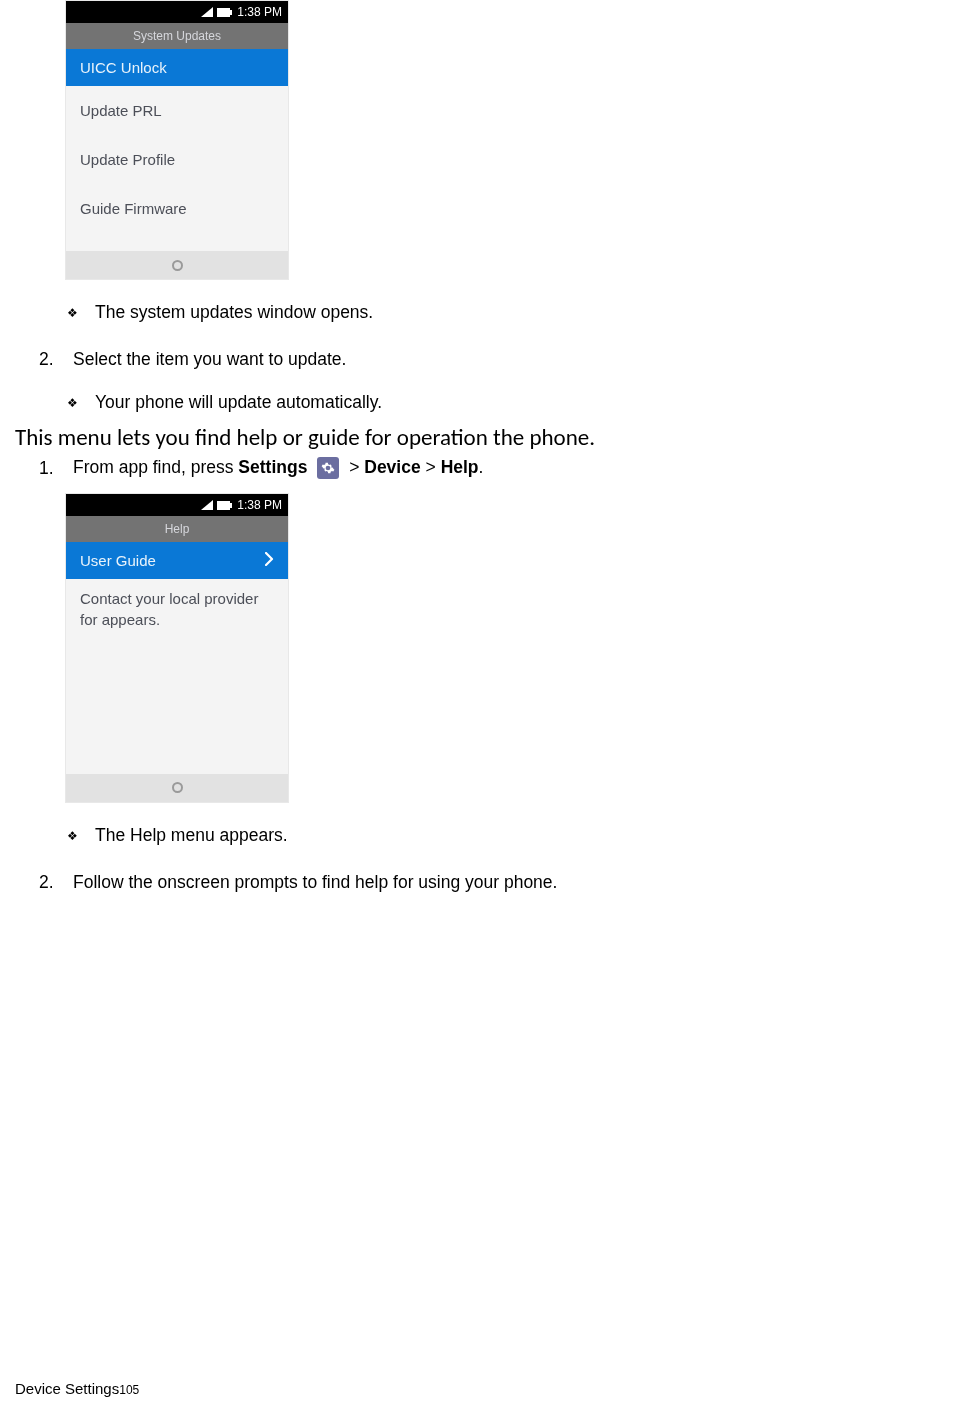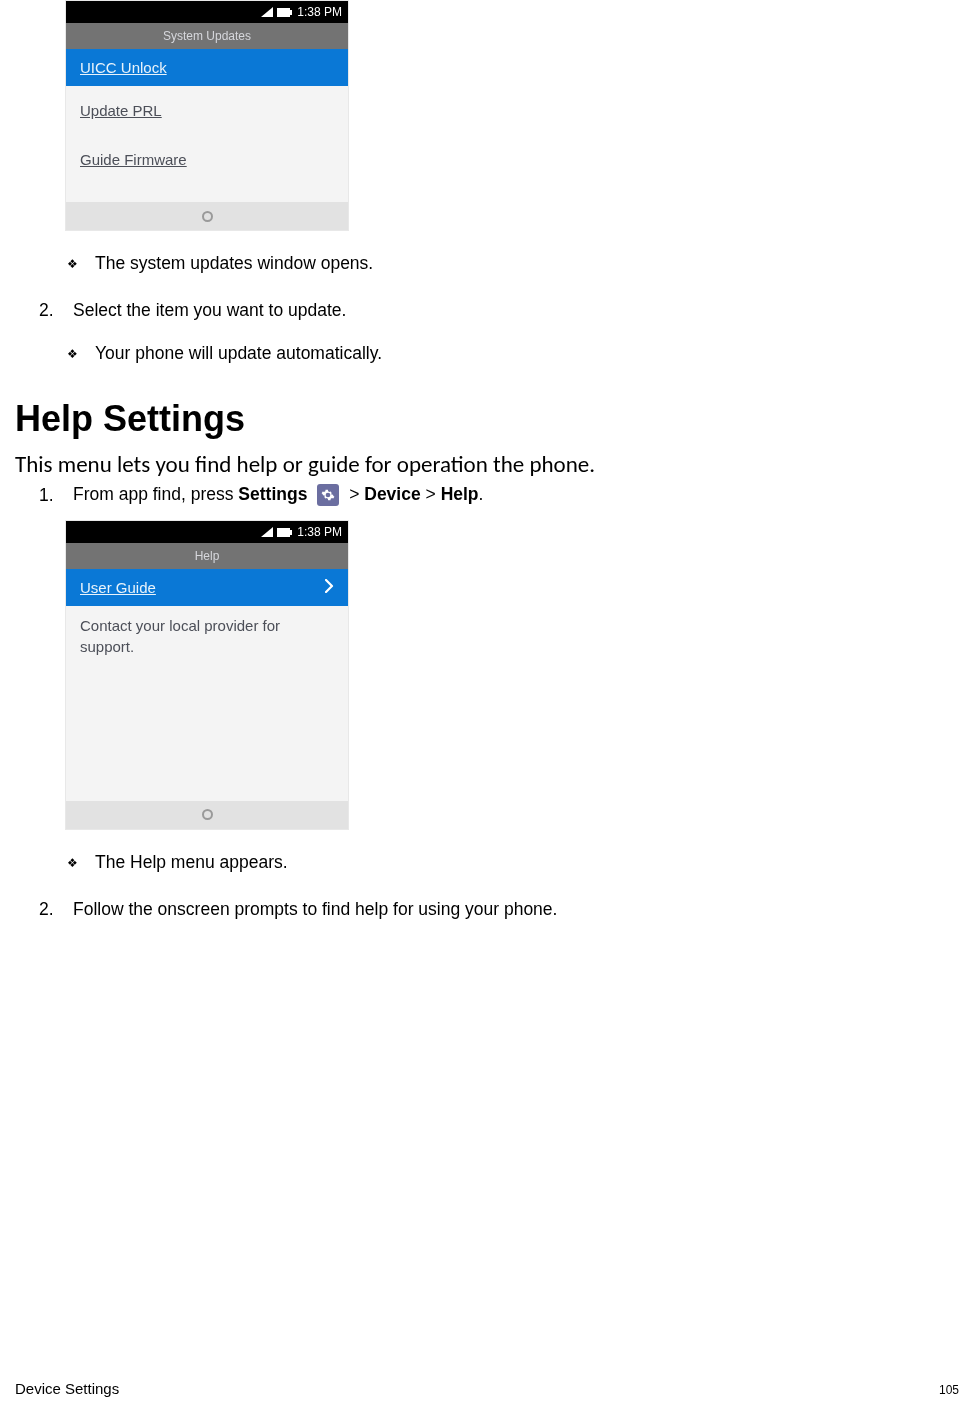--- a/index.html
+++ b/index.html
@@ -12,21 +12,21 @@
     height: 1425px;
     position: relative;
     color: #000;
   }
   .page {
     padding: 0 15px;
   }
   
   .phone {
     margin-left: 50px;
-    width: 284px;
+    width: 224px;
     background: #f4f4f4;
     border: 1px solid #e8e8e8;
   }
   .phone-statusbar {
     height: 22px;
     background: #000;
     color: #fff;
     display: flex;
     justify-content: flex-end;
     align-items: center;
@@ -47,21 +47,20 @@
   .phone-item {
     color: #4c4f58;
     padding: 16px 14px;
     font-size: 15px;
     font-family: "Segoe UI", Arial, sans-serif;
     font-weight: 400;
     background: #f4f4f4;
     display: flex;
     justify-content: space-between;
     align-items: center;
-    text-decoration: underline;
   }
   .phone-item.selected {
     background: #0a78d6;
     color: #e9f3fb;
     padding: 10px 14px;
   }
   .phone-item .chev {
     color: #fff;
     font-weight: bold;
   }
@@ -134,21 +133,21 @@
     vertical-align: middle;
   }
   .gear-icon svg { width:14px; height:14px; }
   .b { font-weight: bold; text-align: right; }
   .footer {
     position: absolute;
     bottom: 28px;
     left: 15px;
     right: 15px;
     display: flex;
-    justify-content: space-between;
+    justify-content: flex-start;
     font-size: 15px;
     font-family: Arial, sans-serif;
     color: #000;
   }
   .footer .pg { font-size: 12px; padding-top:3px;}
   
   .sb-icon { display:inline-flex; align-items:center; }
 </style>
 </head>
 <body>
@@ -171,20 +170,23 @@
       <span class="sb-time">1:38 PM</span>
     </div>
     <div class="phone-header">System Updates</div>
     <div class="phone-item selected">
       <span>UICC Unlock</span>
     </div>
     <div class="phone-item">
       <span>Update PRL</span>
     </div>
     <div class="phone-item">
+      <span>Update Profile</span>
+    </div>
+    <div class="phone-item">
       <span>Guide Firmware</span>
     </div>
     <div class="phone-blank-sm"></div>
     <div class="phone-navbar">
       <span class="navcircle"></span>
     </div>
   </div>
 
   <div class="bullet-line">
     <span class="bullet-mark">❖</span>
@@ -194,21 +196,20 @@
   <div class="num-line">
     <span class="num-mark">2.</span>
     <span>Select the item you want to update.</span>
   </div>
 
   <div class="bullet-line">
     <span class="bullet-mark">❖</span>
     <span>Your phone will update automatically.</span>
   </div>
 
-  <div class="heading">Help Settings</div>
 
   <div class="intro">This menu lets you find help or guide for operation the phone.</div>
 
   <div class="step1">
     <span class="num-mark">1.</span>
     <span>
       <span>From app find, press </span><span class="b">Settings</span>
       <span class="gear-icon">
         <svg viewBox="0 0 24 24">
             <path fill="#fff" d="M12 8a4 4 0 1 0 0 8 4 4 0 0 0 0-8zm9 4a7 7 0 0 1-.1 1.2l2.1 1.6-2 3.4-2.4-1a7.3 7.3 0 0 1-2 1.2l-.4 2.6h-4l-.4-2.6a7.3 7.3 0 0 1-2-1.2l-2.4 1-2-3.4 2.1-1.6A7 7 0 0 1 3 12a7 7 0 0 1 .1-1.2L1 9.2l2-3.4 2.4 1a7.3 7.3 0 0 1 2-1.2L7.8 3h4l.4 2.6a7.3 7.3 0 0 1 2 1.2l2.4-1 2 3.4-2.1 1.6A7 7 0 0 1 21 12z"></path>
@@ -235,21 +236,21 @@
     </div>
     <div class="phone-header">Help</div>
     <div class="phone-item selected">
       <span>User Guide</span>
       <span class="chev">
         <svg width="9" height="14" viewBox="0 0 9 14">
             <path d="M1 1 L7 7 L1 13" stroke="#fff" stroke-width="2.2" fill="none" stroke-linecap="round" stroke-linejoin="round"></path>
           </svg>
       </span>
     </div>
-    <div class="phone-text">Contact your local provider for support.</div>
+    <div class="phone-text">Contact your local provider for appears.</div>
     <div class="phone-blank"></div>
     <div class="phone-navbar">
       <span class="navcircle"></span>
     </div>
   </div>
 
   <div class="bullet-line">
     <span class="bullet-mark">❖</span>
     <span>The Help menu appears.</span>
   </div>

